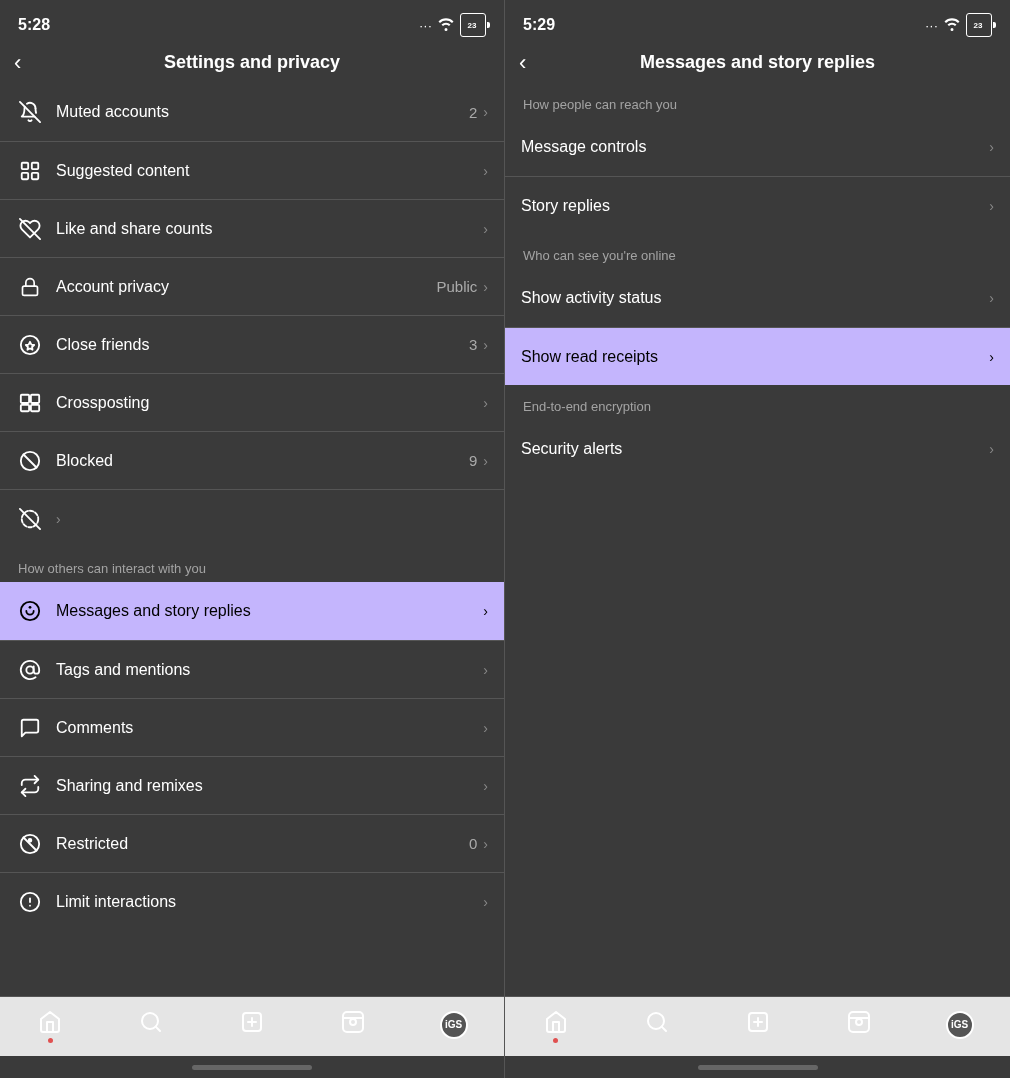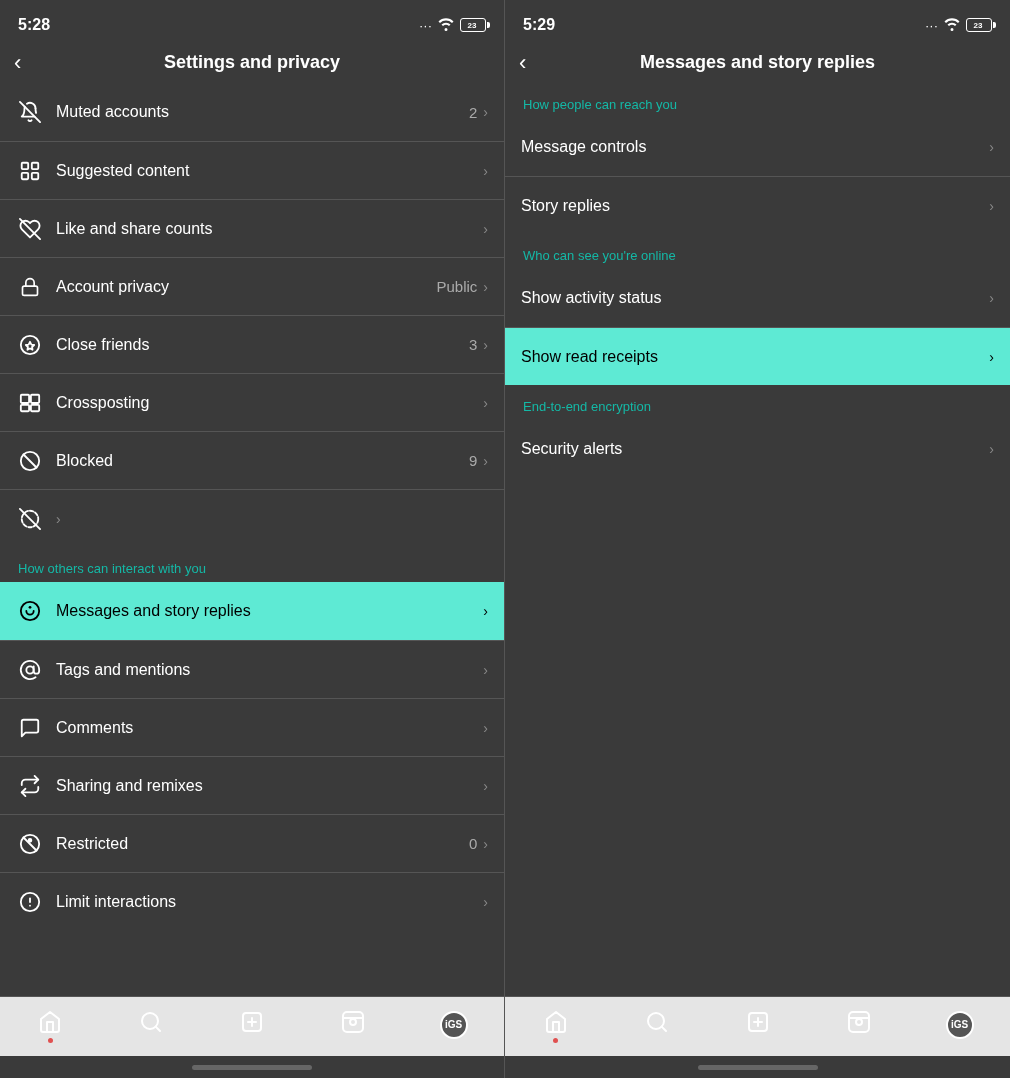--- a/index.html
+++ b/index.html
@@ -44,21 +44,21 @@
     }
     .status-icons span {
       color: #fff;
       font-size: 13px;
     }
     .battery-icon {
       display: inline-flex;
       align-items: center;
       justify-content: center;
       width: 26px;
-      height: 14px;
+      height: 24px;
       border: 1.5px solid #fff;
       border-radius: 3px;
       position: relative;
       font-size: 9px;
       color: #fff;
       font-weight: bold;
     }
     .battery-icon::after {
       content: '';
       position: absolute;
@@ -96,36 +96,36 @@
     .content {
       flex: 1;
       overflow-y: auto;
       overflow-x: hidden;
     }
     .content::-webkit-scrollbar { display: none; }
 
     
     .section-label {
       font-size: 13px;
-      color: #14b8a6;
+      color: #a3a3a3;
       padding: 14px 18px 6px;
     }
 
     
     .list-item {
       display: flex;
       align-items: center;
       padding: 0 16px;
       height: 58px;
       background: #3a3a3a;
       cursor: pointer;
       position: relative;
     }
     .list-item.highlighted {
-      background: #5eead4;
+      background: #c4b5fd;
     }
     .list-item.highlighted .item-label,
     .list-item.highlighted .item-badge,
     .list-item.highlighted .chevron {
       color: #000 !important;
     }
     .list-item + .list-item {
       border-top: 0.5px solid #555;
     }
     .item-icon {

